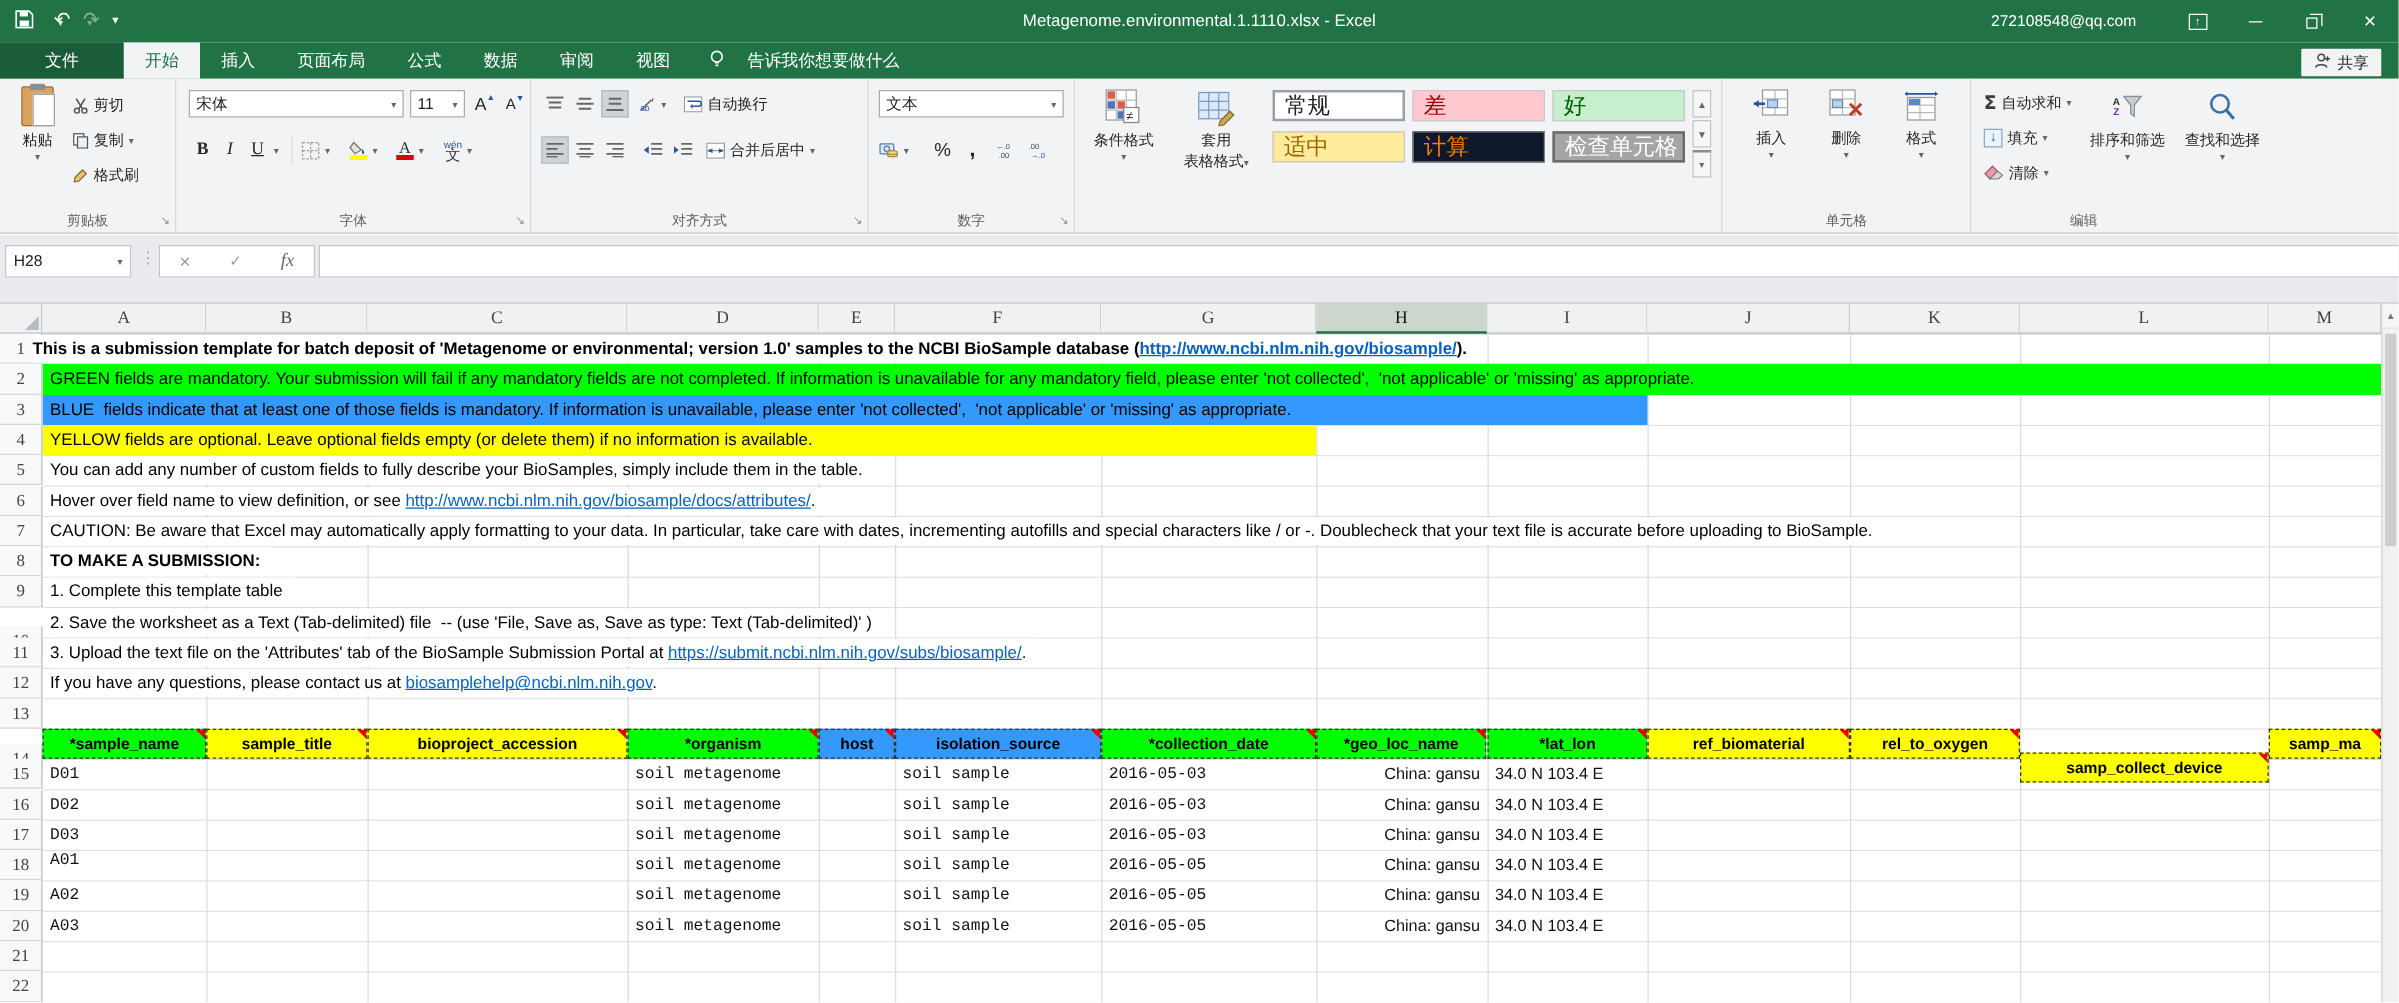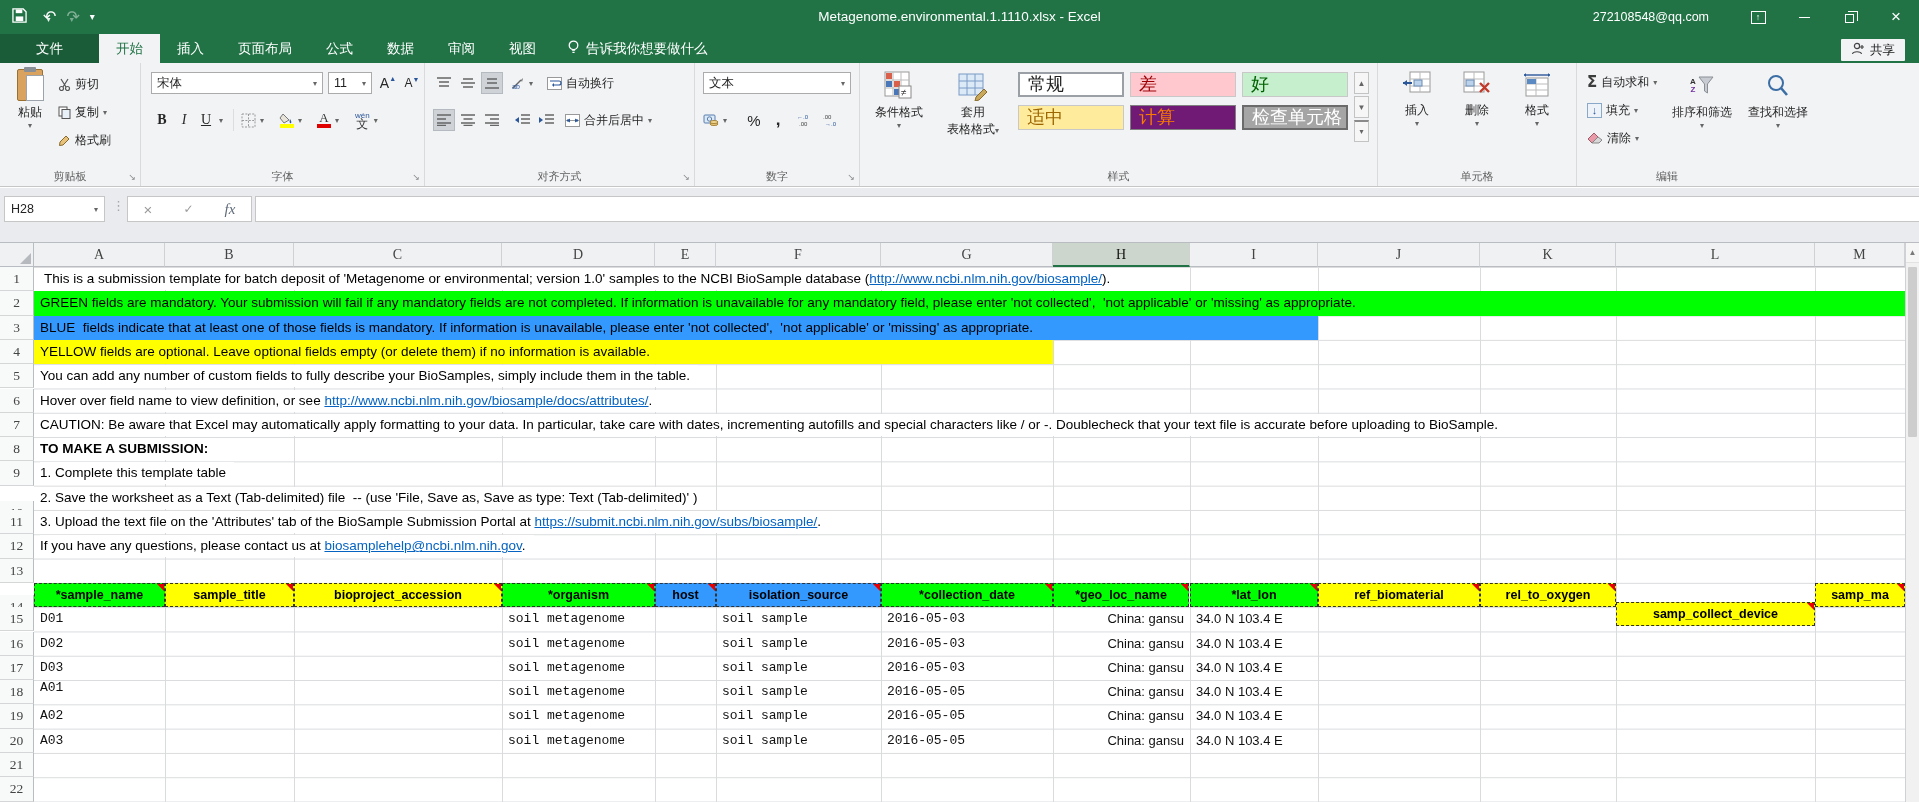--- a/index.html
+++ b/index.html
@@ -22,21 +22,21 @@
   .rdo-box { width:15px; height:13px; border:1px solid #fff; position:relative; display:flex; align-items:center; justify-content:center; font-size:9px; }
   .restore-sq { width:9px; height:9px; border:1px solid #fff; position:relative; background:#217346; margin-top:2px; margin-left:-2px; }
   .restore-sq:before { content:""; position:absolute; left:2px; top:-4px; width:9px; height:9px; border:1px solid #fff; border-bottom:none; border-left:none; }
   .min-line { width:11px; height:1px; background:#fff; }
 
   
   .tabrow { position:absolute; top:34px; left:0; width:1919px; height:29px; background:#217346; display:flex; align-items:stretch; color:#fff; font-size:13.5px; }
   .rtab { padding:0 17px; display:flex; align-items:center; }
   .rtab.filetab { background:#1a5c38; padding:0 36px; }
   .rtab.active { background:#f2f3f5; color:#217346; }
-  .tellme { display:flex; align-items:center; gap:6px; padding:0 14px; }
+  .tellme { display:flex; align-items:center; gap:18px; padding:0 14px; }
   .share-btn { position:absolute; right:14px; top:5px; height:22px; display:flex; align-items:center; gap:5px; background:#f2f3f5; color:#222; font-size:12.5px; padding:0 10px; border-radius:1px; }
 
   
   .ribbon { position:absolute; top:63px; left:0; width:1919px; height:124px; background:#f2f3f5; border-bottom:1px solid #c6c6c6; }
   .grp { position:absolute; top:0; height:123px; border-right:1px solid #d9dadc; }
   .grp-label { position:absolute; bottom:2px; left:0; right:0; text-align:center; font-size:11px; color:#606060; }
   .launch { position:absolute; bottom:4px; right:4px; font-size:9px; color:#8a8a8a; }
   .bigv { position:absolute; display:flex; flex-direction:column; align-items:center; font-size:12px; color:#262626; text-align:center; }
   .sm { position:absolute; display:flex; align-items:center; gap:4px; font-size:12px; color:#262626; height:22px; }
   .dd { font-size:8px; color:#666; }
@@ -375,26 +375,25 @@
           <path d="M1 10h24M1 17h24M9 3v21M17 3v21" stroke="#7a9cc6"></path>
           <path d="M18 26l8-8 3 3-8 8-4 1z" fill="#c8a85a" stroke="#8a6a2a"></path>
         </svg>
       <span class="ico-lbl">套用</span>
       <span><span>表格格式</span><span class="dd">▾</span></span>
     </div>
     <div class="gcell" style="left:158px;top:9px;border:2px solid #9aa0a6;line-height:21px">常规</div>
     <div class="gcell" style="left:270px;top:9px;background:#ffc7ce;color:#9c0006">差</div>
     <div class="gcell" style="left:382px;top:9px;background:#c6efce;color:#006100">好</div>
     <div class="gcell" style="left:158px;top:42px;background:#ffeb9c;color:#9c6500">适中</div>
-    <div class="gcell" style="left:270px;top:42px;background:#701a75;color:#fa7d00;border:1px solid #7f7f7f">计算</div>
+    <div class="gcell" style="left:270px;top:42px;background:#0f172a;color:#fa7d00;border:1px solid #7f7f7f">计算</div>
     <div class="gcell" style="left:382px;top:42px;background:#a5a5a5;color:#fff;border:2px solid #6b6b6b;line-height:21px">检查单元格</div>
     <div class="gscroll" style="left:494px;top:9px">▲</div>
     <div class="gscroll" style="left:494px;top:33px">▼</div>
     <div class="gscroll" style="left:494px;top:57px;border-top:2px solid #8a8a8a">▾</div>
-    <div class="grp-label">样式</div>
   </div>
 
   <div class="grp" style="left:1378px;width:199px">
     <div class="bigv" style="left:12px;top:8px;width:54px">
       <svg class="grid-ico" width="30" height="28" viewBox="0 0 30 28">
           <rect x="8" y="1" width="20" height="20" fill="#fff" stroke="#999"></rect>
           <path d="M8 8h20M8 15h20M18 1v20" stroke="#bbb"></path>
           <rect x="12" y="9" width="8" height="6" fill="#bcd2ea" stroke="#6a8cb4"></rect>
           <path d="M10 12H1" stroke="#2b579a" stroke-width="2"></path>
           <path d="M1 12l4-3v6z" fill="#2b579a"></path>
@@ -538,21 +537,21 @@
       <div class="rowh" style="top: 364.2px; height: 24.3px; line-height: 24.3px;">15</div>
       <div class="rowh" style="top: 388.5px; height: 24.3px; line-height: 24.3px;">16</div>
       <div class="rowh" style="top: 412.8px; height: 24.3px; line-height: 24.3px;">17</div>
       <div class="rowh" style="top: 437.1px; height: 24.3px; line-height: 24.3px;">18</div>
       <div class="rowh" style="top: 461.4px; height: 24.3px; line-height: 24.3px;">19</div>
       <div class="rowh" style="top: 485.7px; height: 24.3px; line-height: 24.3px;">20</div>
       <div class="rowh" style="top: 510px; height: 24.3px; line-height: 24.3px;">21</div>
       <div class="rowh" style="top: 534.3px; height: 24.3px; line-height: 24.3px;">22</div>
     </div>
   <div id="cells">
-      <div class="info" style="left: 44px; top: 25px;"><span>This is a submission template for batch deposit of 'Metagenome or environmental; version 1.0' samples to the NCBI BioSample database (</span><span class="lnk">http://www.ncbi.nlm.nih.gov/biosample/</span><span>).</span></div>
+      <div class="info" style="left: 26px; top: 25px; font-weight: bold;"><span>This is a submission template for batch deposit of 'Metagenome or environmental; version 1.0' samples to the NCBI BioSample database (</span><span class="lnk">http://www.ncbi.nlm.nih.gov/biosample/</span><span>).</span></div>
       <div class="info onband" style="left: 40px; top: 49.3px;"><span>GREEN fields are mandatory. Your submission will fail if any mandatory fields are not completed. If information is unavailable for any mandatory field, please enter 'not collected',  'not applicable' or 'missing' as appropriate.</span></div>
       <div class="info onband" style="left: 40px; top: 73.6px;"><span>BLUE  fields indicate that at least one of those fields is mandatory. If information is unavailable, please enter 'not collected',  'not applicable' or 'missing' as appropriate.</span></div>
       <div class="info onband" style="left: 40px; top: 97.9px; text-align: center;"><span>YELLOW fields are optional. Leave optional fields empty (or delete them) if no information is available.</span></div>
       <div class="info" style="left: 40px; top: 122.2px;"><span>You can add any number of custom fields to fully describe your BioSamples, simply include them in the table.</span></div>
       <div class="info" style="left: 40px; top: 146.5px;"><span>Hover over field name to view definition, or see </span><span class="lnk">http://www.ncbi.nlm.nih.gov/biosample/docs/attributes/</span><span>.</span></div>
       <div class="info" style="left: 40px; top: 170.8px;"><span>CAUTION: Be aware that Excel may automatically apply formatting to your data. In particular, take care with dates, incrementing autofills and special characters like / or -. Doublecheck that your text file is accurate before uploading to BioSample.</span></div>
       <div class="info bold" style="left: 40px; top: 195.1px;"><span>TO MAKE A SUBMISSION:</span></div>
       <div class="info" style="left: 40px; top: 219.4px;"><span>1. Complete this template table</span></div>
       <div class="info" style="left: 40px; top: 243.7px;"><span>2. Save the worksheet as a Text (Tab-delimited) file  -- (use 'File, Save as, Save as type: Text (Tab-delimited)' )</span></div>
       <div class="info" style="left: 40px; top: 268px;"><span>3. Upload the text file on the 'Attributes' tab of the BioSample Submission Portal at </span><span class="lnk">https://submit.ncbi.nlm.nih.gov/subs/biosample/</span><span>.</span></div>

